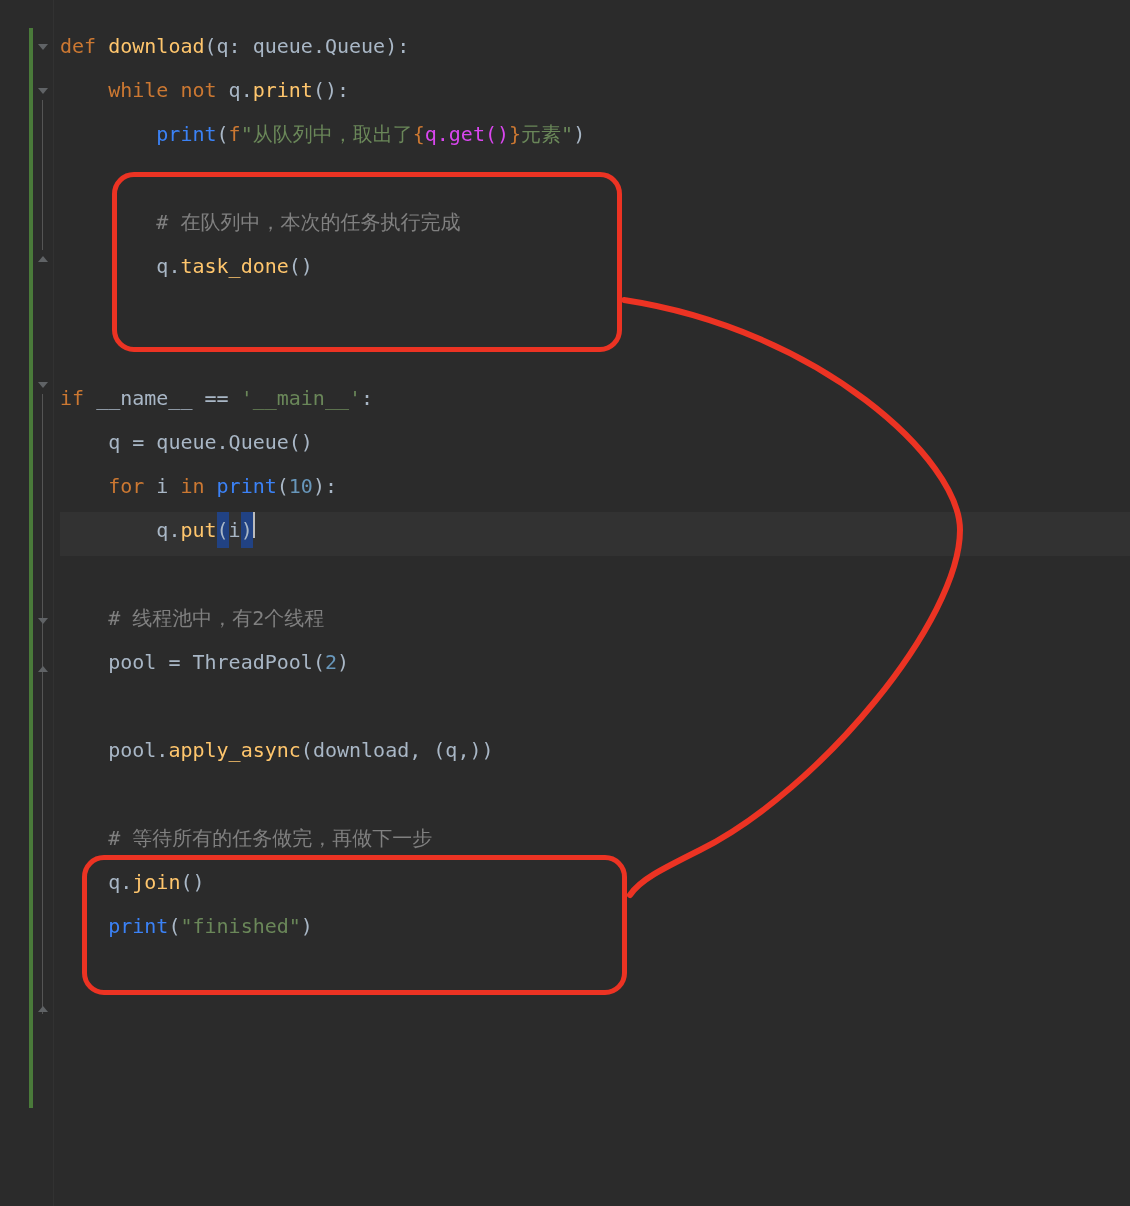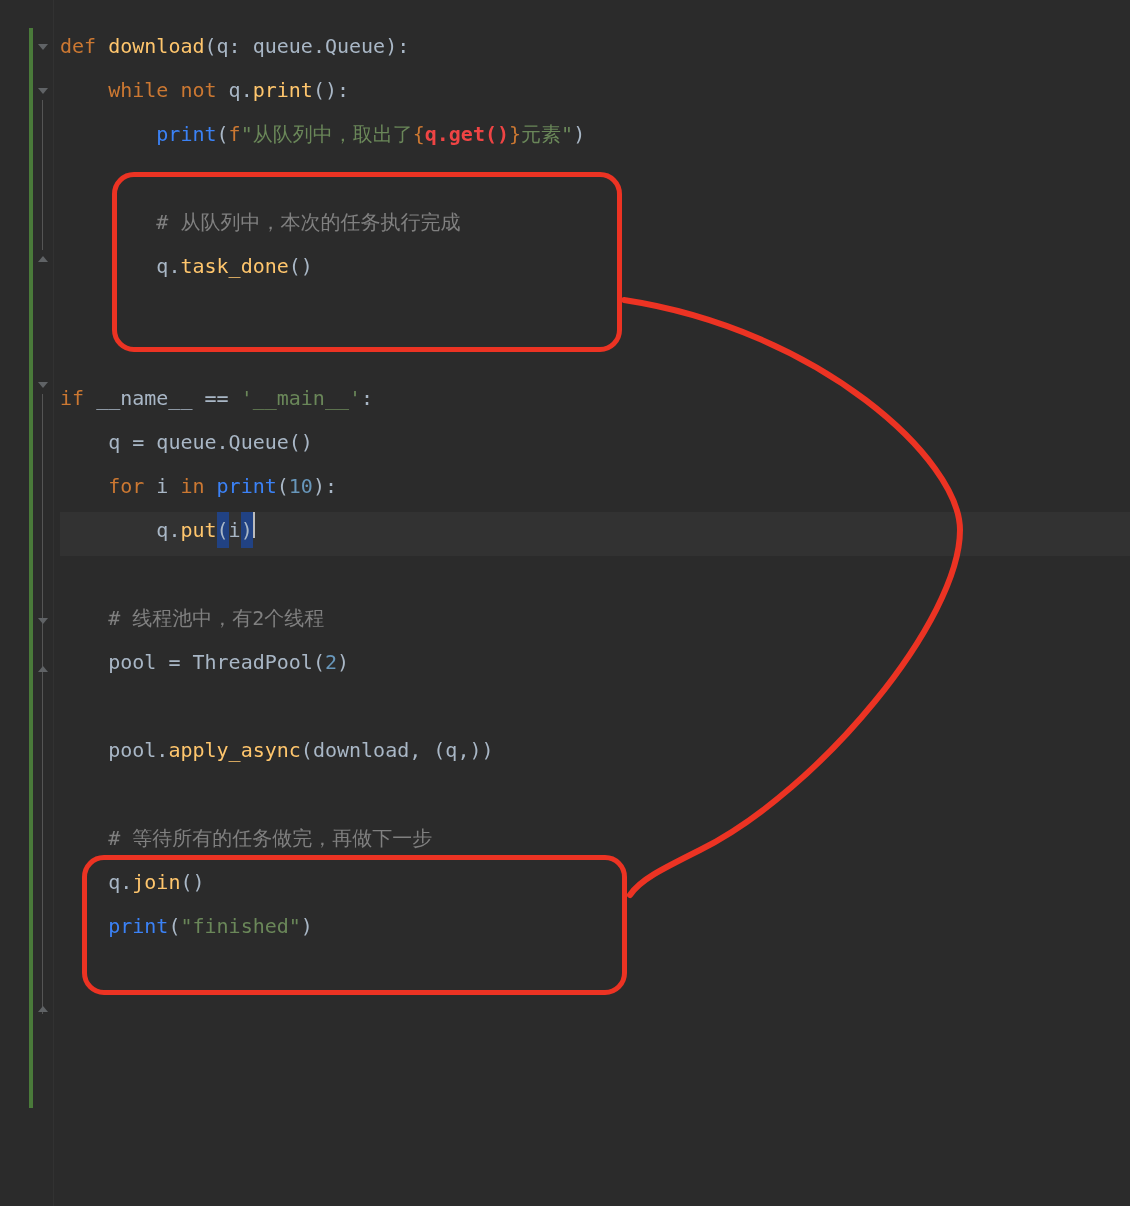--- a/index.html
+++ b/index.html
@@ -41,21 +41,21 @@
     background: #323232;
   }
   .kw { color: #cc7832; }
   .fn { color: #ffc66d; }
   .str { color: #6a8759; }
   .comment { color: #808080; }
   .builtin { color: #3b82f6; }
   .num { color: #6897bb; }
   .paren { color: #a9b7c6; }
   .ident { color: #a9b7c6; }
-  .fstr-expr { color: #ef4444; font-weight: bold; }
+  .fstr-expr { color: #d946ef; }
   .fold-marker {
     position: absolute;
     left: 36px;
     width: 14px;
     height: 14px;
     color: #606366;
     font-size: 14px;
     display: flex;
     align-items: center;
     justify-content: center;
@@ -140,21 +140,21 @@
   <div class="code-area">
 
     <div class="line"><span class="kw">def </span><span class="fn">download</span><span class="paren">(</span><span class="ident">q</span><span class="paren">: </span><span class="ident">queue</span><span class="paren">.</span><span class="ident">Queue</span><span class="paren">)</span><span class="paren">:</span></div>
 
     <div class="line"><span>    </span><span class="kw">while </span><span class="kw">not </span><span class="ident">q</span><span class="paren">.</span><span class="fn">print</span><span class="paren">()</span><span class="paren">:</span></div>
 
     <div class="line"><span>        </span><span class="builtin">print</span><span class="paren">(</span><span class="kw">f</span><span class="str">"从队列中，取出了</span><span class="kw">{</span><span class="fstr-expr">q.get()</span><span class="kw">}</span><span class="str">元素"</span><span class="paren">)</span></div>
 
     <div class="line"></div>
 
-    <div class="line"><span>        </span><span class="comment"># 从队列中，本次的任务执行完成</span></div>
+    <div class="line"><span>        </span><span class="comment"># 在队列中，本次的任务执行完成</span></div>
 
     <div class="line"><span>        </span><span class="ident">q</span><span class="paren">.</span><span class="fn">task_done</span><span class="paren">()</span></div>
 
     <div class="line"></div>
     <div class="line"></div>
 
     <div class="line"><span class="kw">if </span><span class="ident">__name__</span><span class="paren"> == </span><span class="str">'__main__'</span><span class="paren">:</span></div>
 
 
     <div class="line"><span>    </span><span class="ident">q</span><span class="paren"> = </span><span class="ident">queue</span><span class="paren">.</span><span class="ident">Queue</span><span class="paren">()</span></div>

